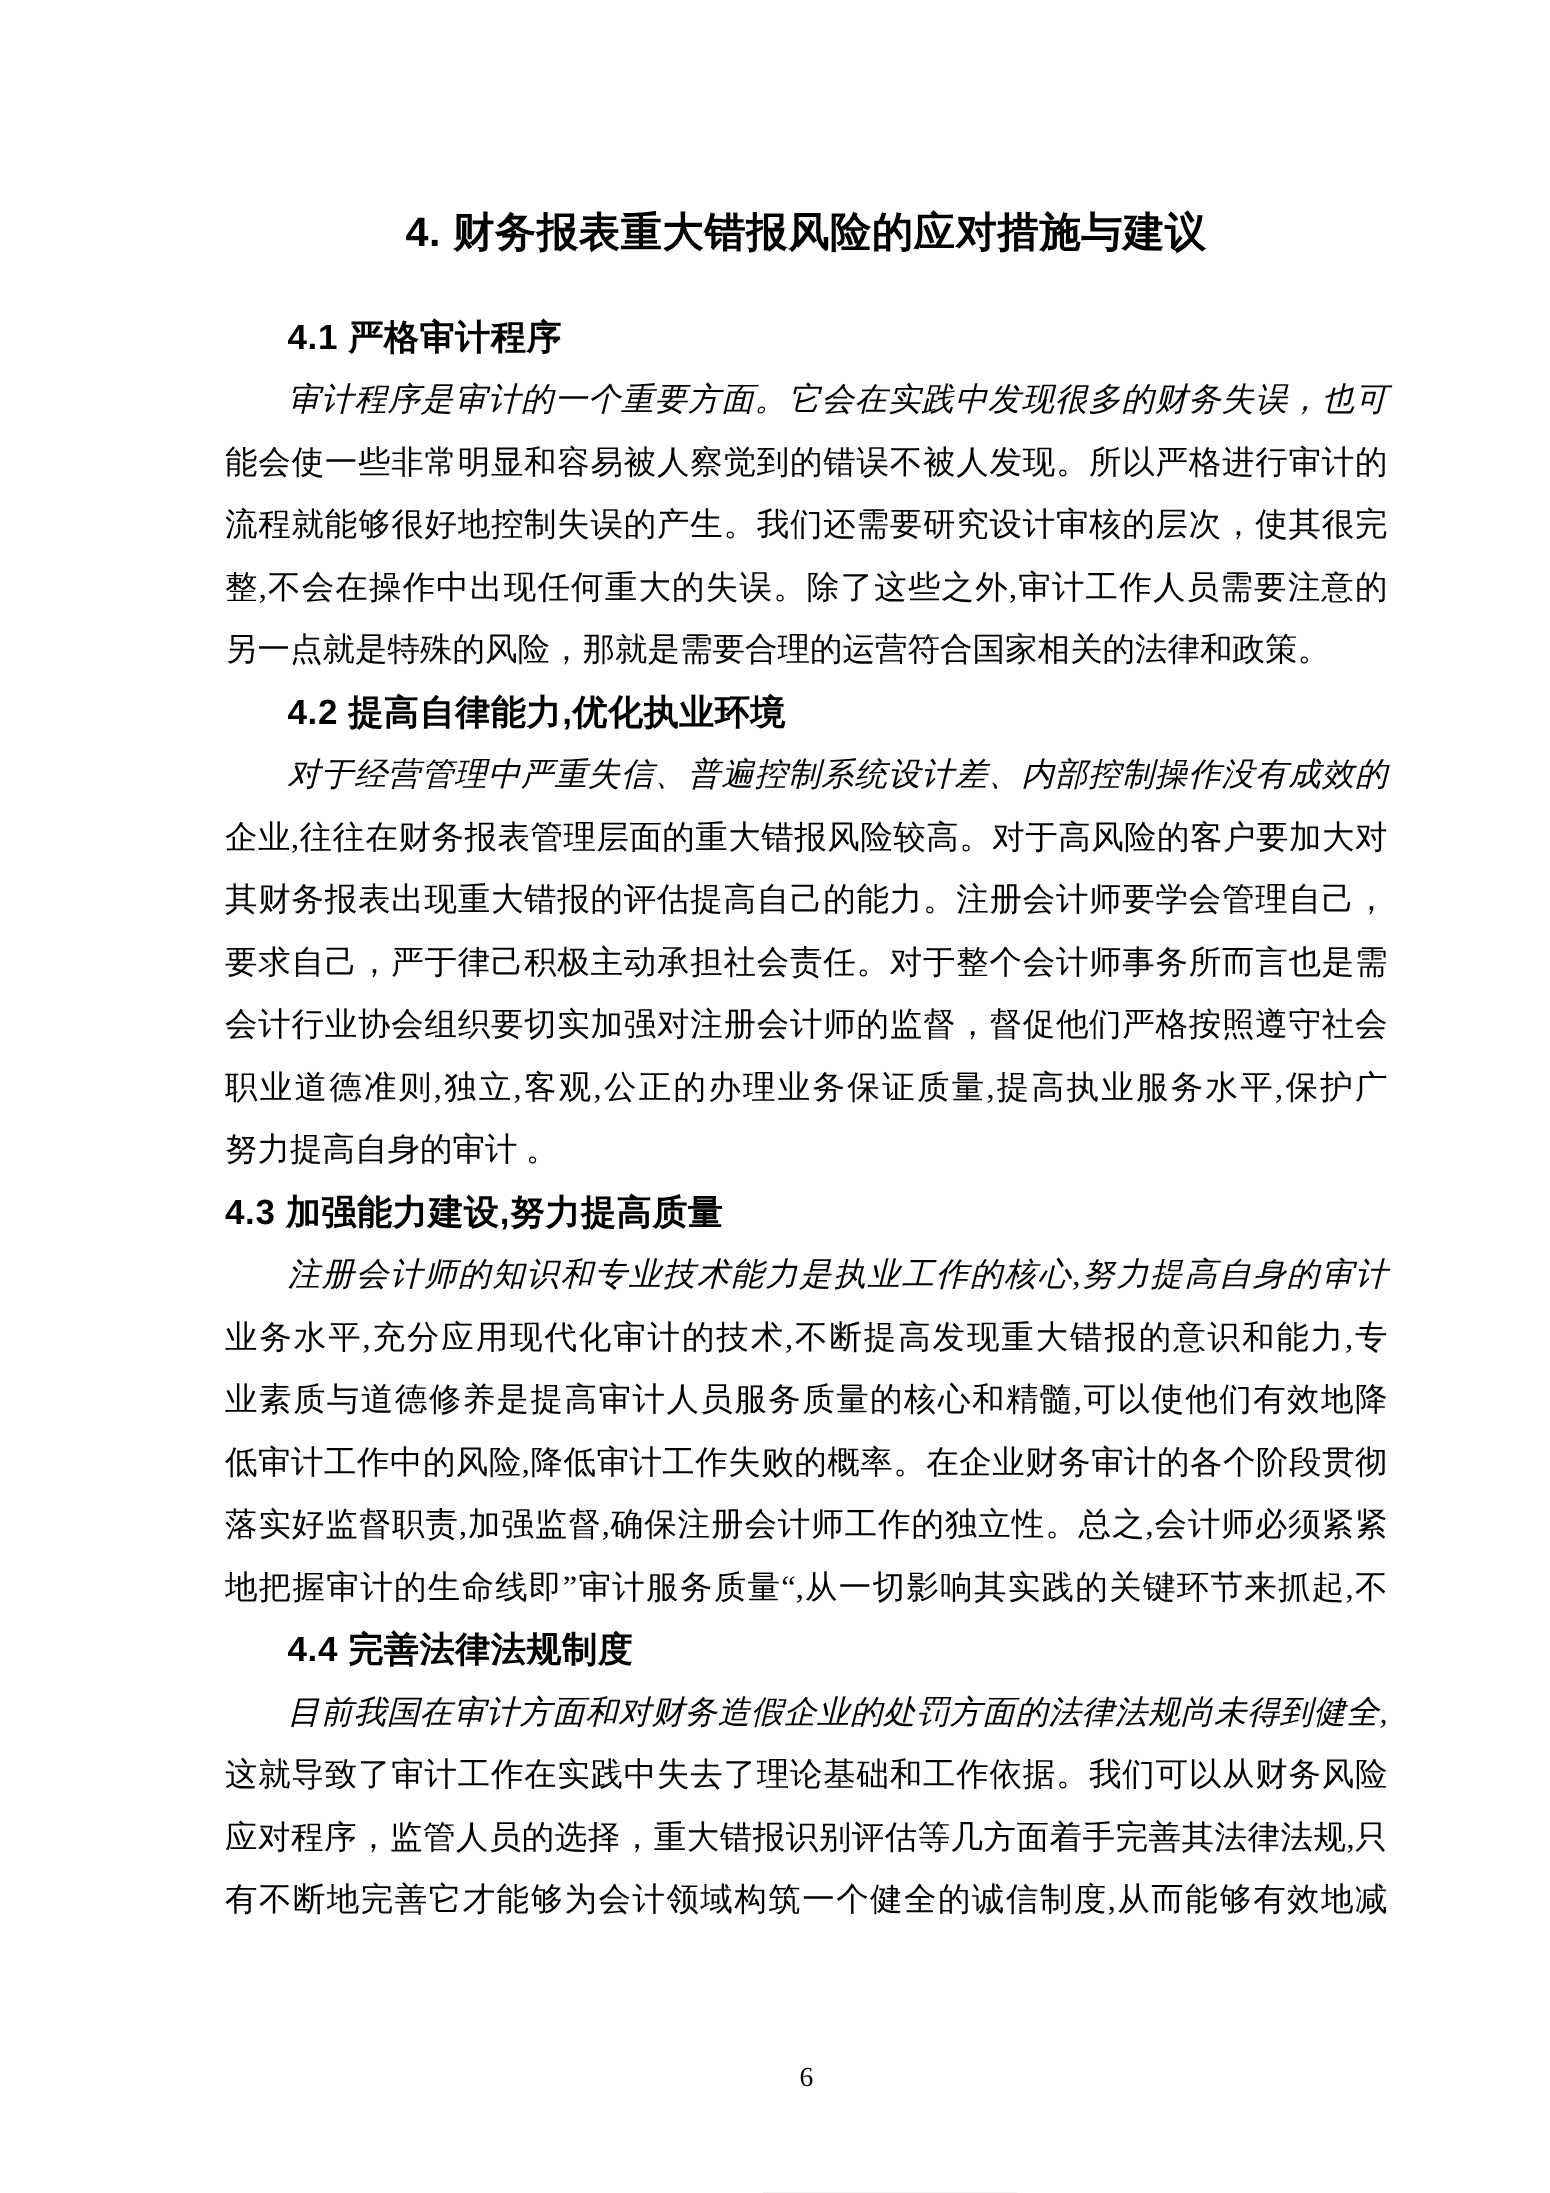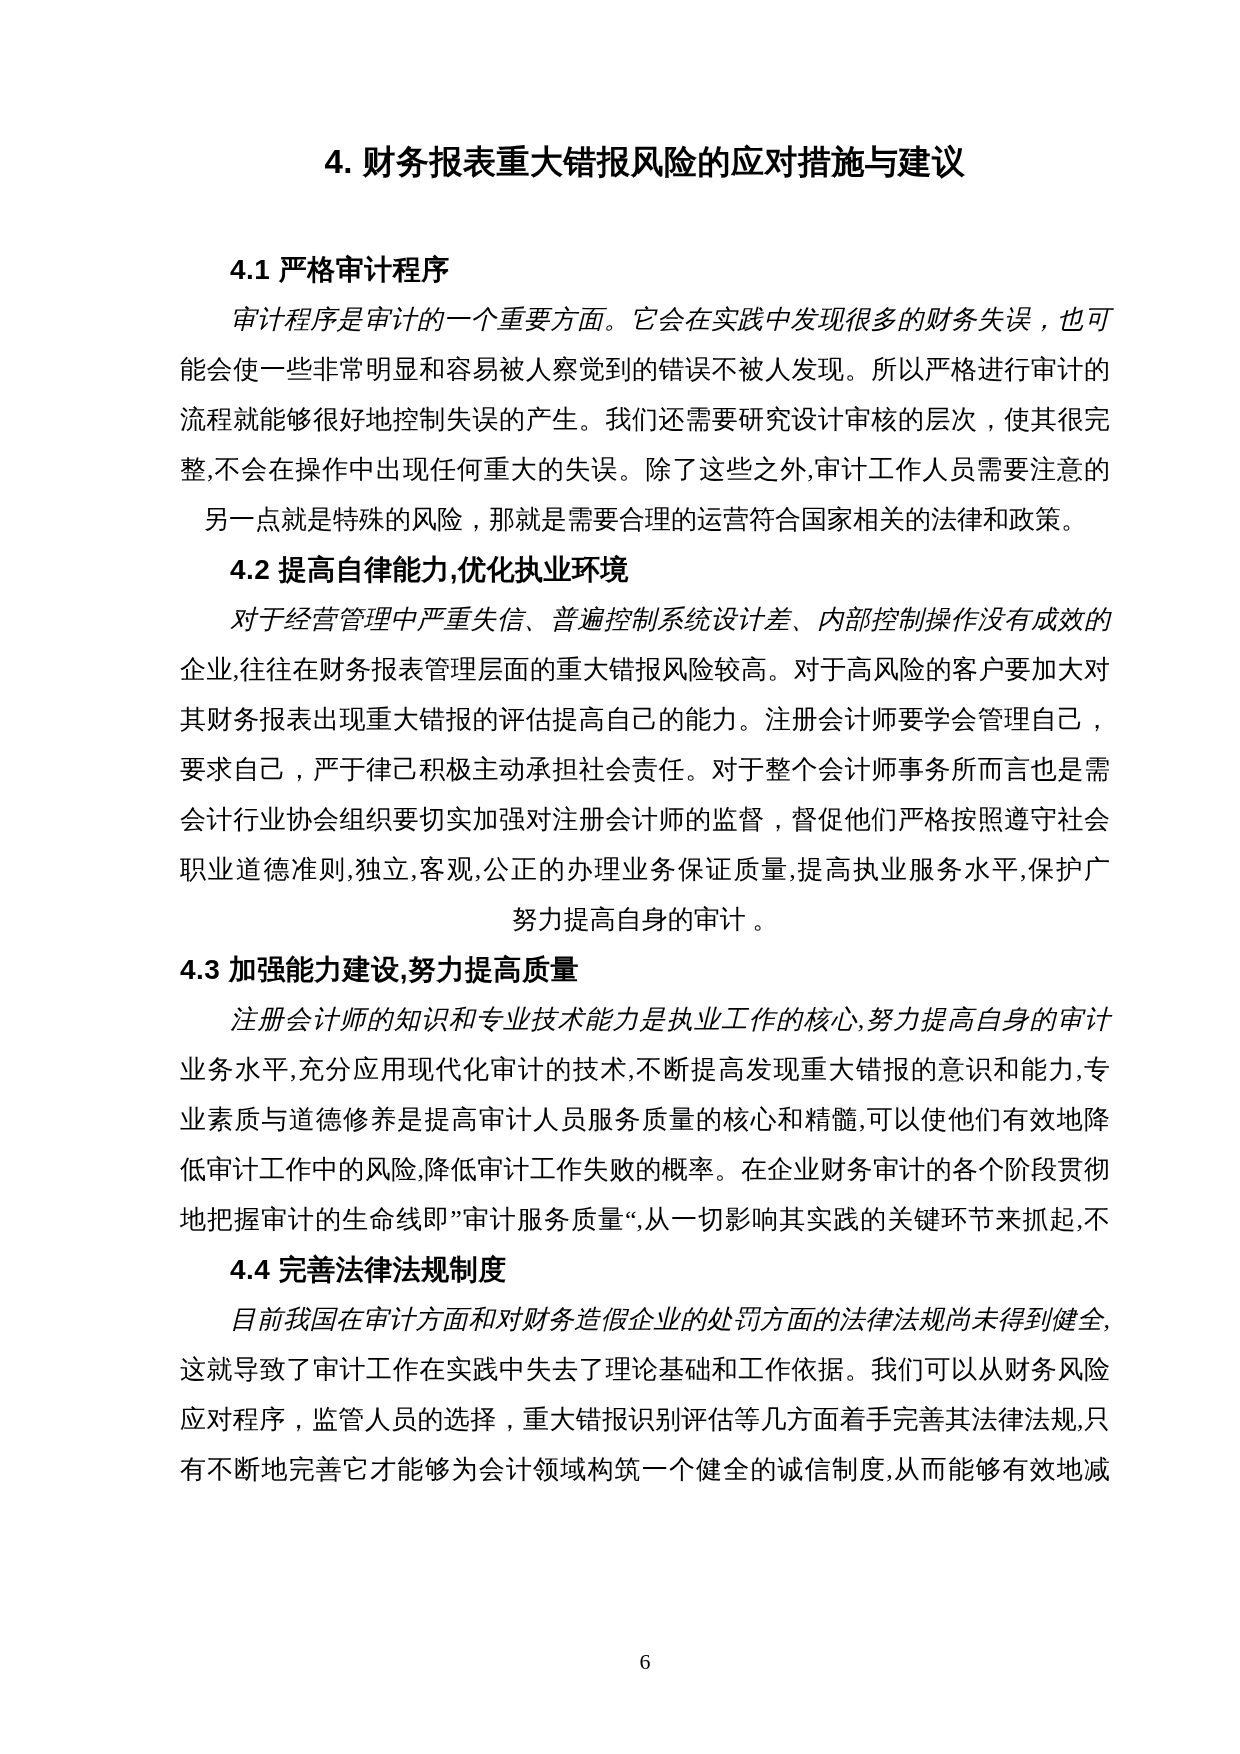--- a/index.html
+++ b/index.html
@@ -7,40 +7,39 @@
     position:relative;
     width:1240px; height:1754px;
     margin:0 auto;
     background:#ffffff;
     color:#000;
     font-family:"Liberation Serif","DejaVu Serif",serif;
     overflow:hidden;
   }
   .doc-title {
     position:absolute;
-    left:180px; top:136px;
+    left:180px; top:160px;
     width:930px; height:52px;
     line-height:52px;
     text-align:center;
     font-family:"Liberation Sans","DejaVu Sans",sans-serif;
     font-weight:bold;
     font-size:33px;
     letter-spacing:0.5px;
     white-space:nowrap;
   }
   .content {
     position:absolute;
     left:180px; top:245px;
     width:930px;
   }
   .ln {
     height:50px;
     line-height:50px;
     font-size:26px;
-    text-align:center;
   }
   .ln.j {
     text-align:justify;
     text-align-last:justify;
   }
   .ln.indent { text-indent:50px;font-style:italic; }
   .hd {
     height:50px;
     line-height:50px;
     font-size:28px;
@@ -81,20 +80,21 @@
     <div class="ln j">要求自己，严于律己积极主动承担社会责任。对于整个会计师事务所而言也是需</div>
     <div class="ln j">会计行业协会组织要切实加强对注册会计师的监督，督促他们严格按照遵守社会</div>
     <div class="ln j">职业道德准则,独立,客观,公正的办理业务保证质量,提高执业服务水平,保护广</div>
     <div class="ln">努力提高自身的审计 。</div>
 
     <div class="hd">4.3 加强能力建设,努力提高质量</div>
     <div class="ln j indent">注册会计师的知识和专业技术能力是执业工作的核心,努力提高自身的审计</div>
     <div class="ln j">业务水平,充分应用现代化审计的技术,不断提高发现重大错报的意识和能力,专</div>
     <div class="ln j">业素质与道德修养是提高审计人员服务质量的核心和精髓,可以使他们有效地降</div>
     <div class="ln j">低审计工作中的风险,降低审计工作失败的概率。在企业财务审计的各个阶段贯彻</div>
+    <div class="ln j">落实好监督职责,加强监督,确保注册会计师工作的独立性。总之,会计师必须紧紧</div>
     <div class="ln j">地把握审计的生命线即”审计服务质量“,从一切影响其实践的关键环节来抓起,不</div>
 
     <div class="hd indent">4.4 完善法律法规制度</div>
     <div class="ln j indent">目前我国在审计方面和对财务造假企业的处罚方面的法律法规尚未得到健全,</div>
     <div class="ln j">这就导致了审计工作在实践中失去了理论基础和工作依据。我们可以从财务风险</div>
     <div class="ln j">应对程序，监管人员的选择，重大错报识别评估等几方面着手完善其法律法规,只</div>
     <div class="ln j">有不断地完善它才能够为会计领域构筑一个健全的诚信制度,从而能够有效地减</div>
 
   </div>
 

